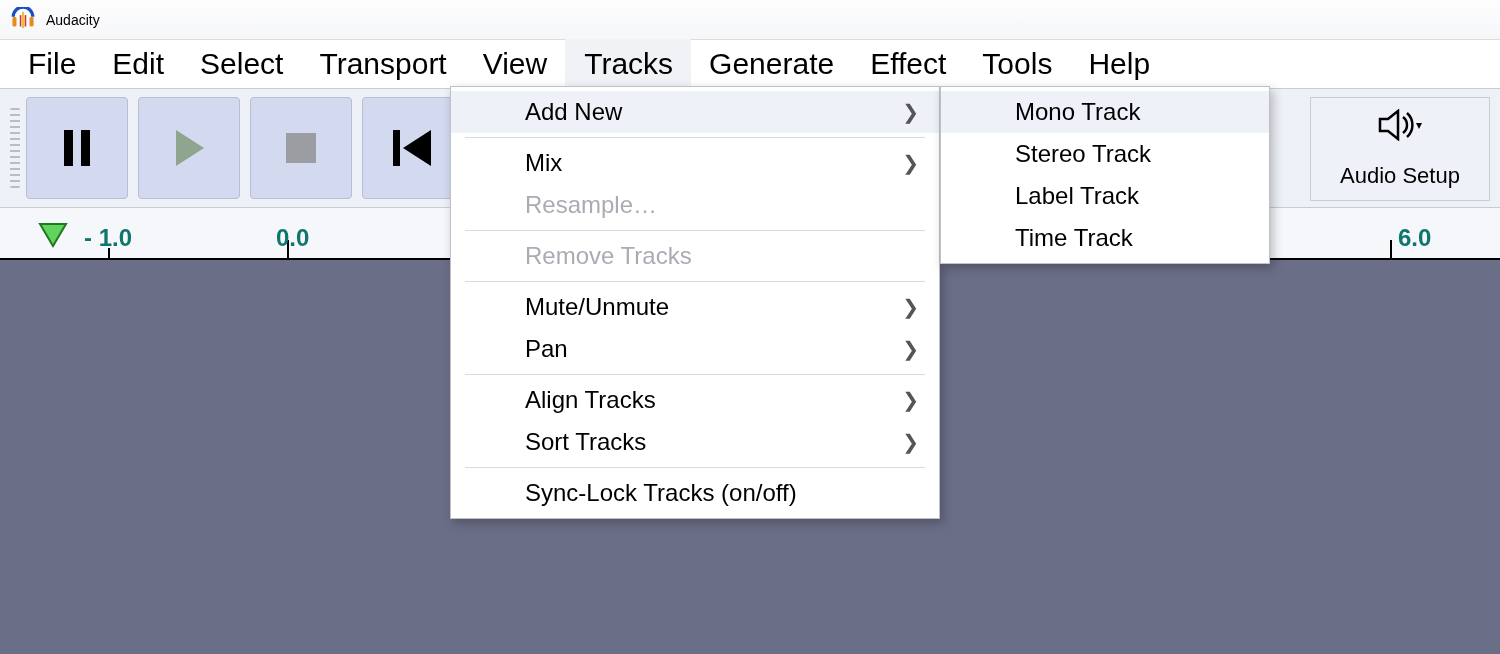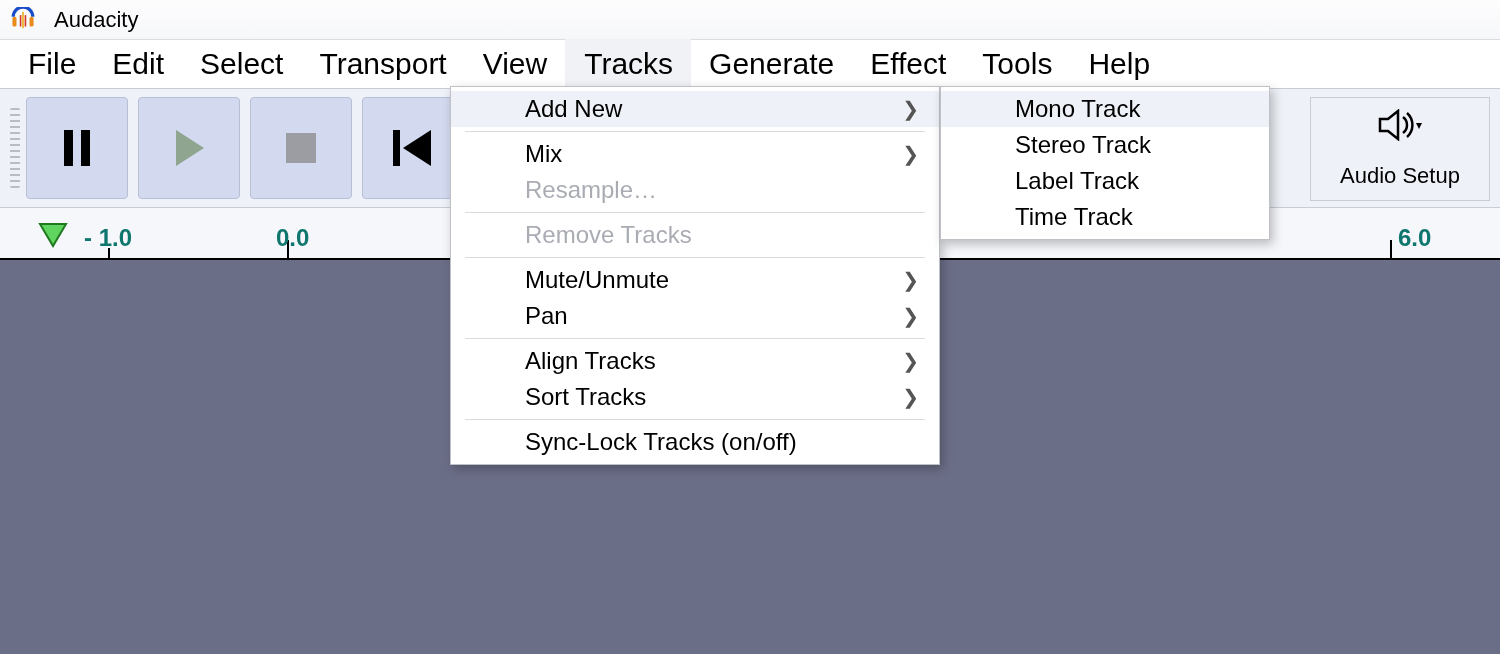--- a/index.html
+++ b/index.html
@@ -20,21 +20,21 @@
     display: flex;
     align-items: center;
     padding-left: 10px;
     border-bottom: 1px solid #dcdde0;
   }
   .app-icon {
     width: 26px;
     height: 26px;
     margin-right: 10px;
   }
-  .app-title { font-size: 22px; color: #000; margin-left: 8px; }
+  .app-title { font-size: 14px; color: #000; }
 
   
   .menubar {
     height: 48px;
     background: #fff;
     display: flex;
     align-items: center;
     padding-left: 10px;
     gap: 0;
   }
@@ -135,21 +135,21 @@
     left: 450px;
     top: 86px;
     width: 490px;
   }
   .submenu {
     left: 940px;
     top: 86px;
     width: 330px;
   }
   .menu-row {
-    height: 36px;
+    height: 42px;
     display: flex;
     align-items: center;
     padding: 0 24px 0 74px;
     font-size: 24px;
     color: #000;
     position: relative;
   }
   .menu-row.highlight { background: #eef1f7; }
   .menu-row.disabled { color: #a9acb3; }
   .menu-arrow {

